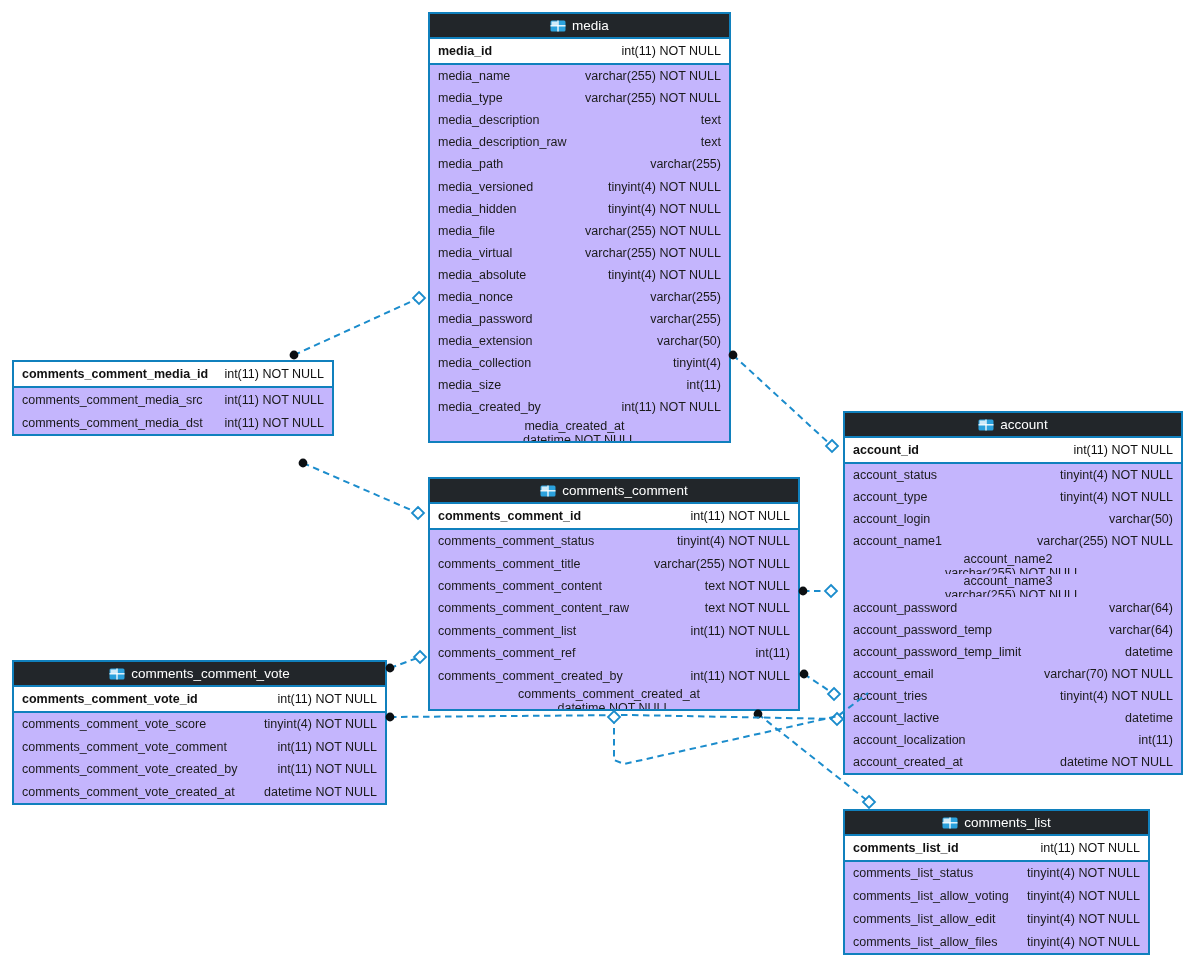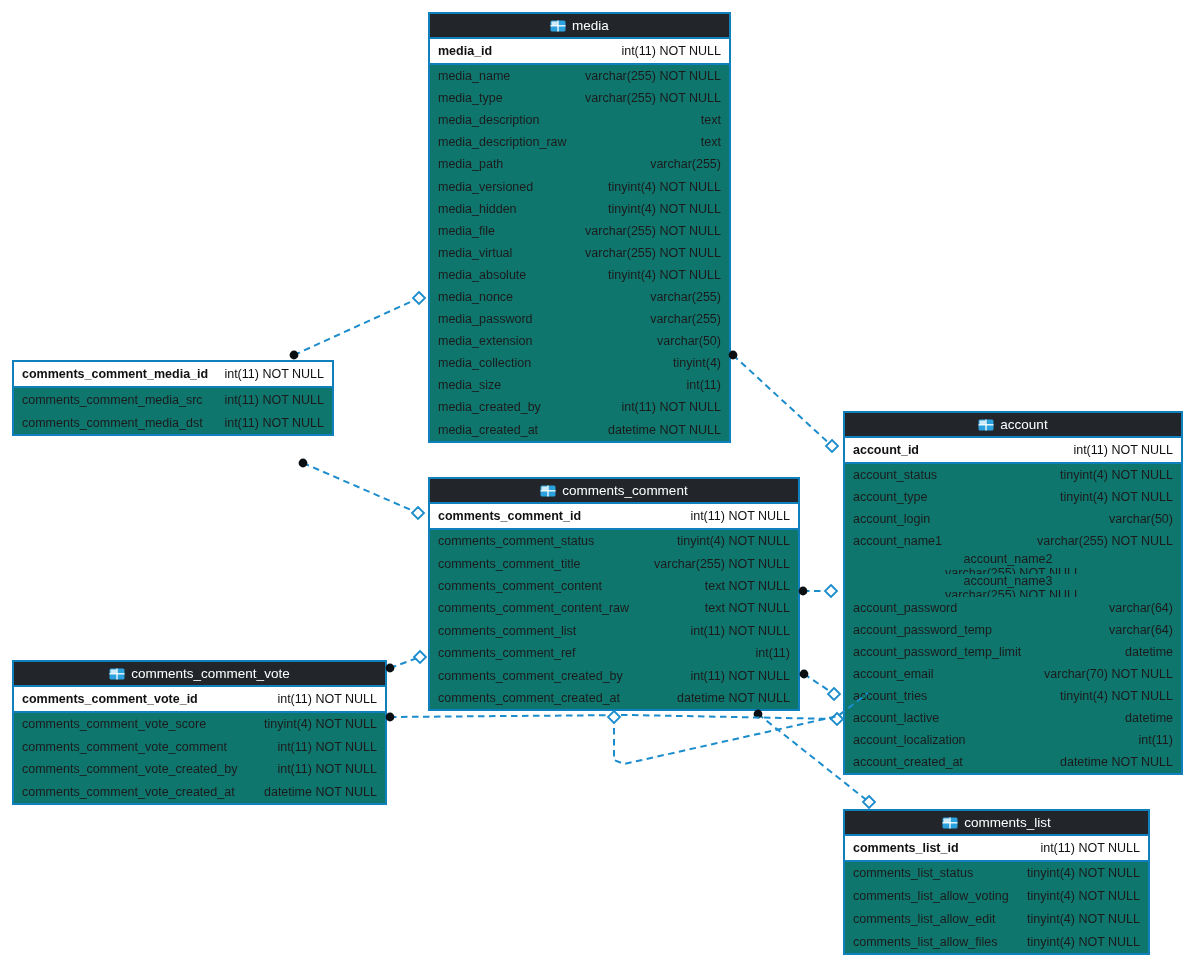--- a/index.html
+++ b/index.html
@@ -1,19 +1,19 @@
 <!DOCTYPE html>
 <html><head>
 <meta charset="utf-8">
 <style>
   html,body{margin:0;padding:0;background:#ffffff;}
   body{width:1196px;height:967px;position:relative;overflow:hidden;
        font-family:"Liberation Sans",sans-serif;}
   .canvas{position:absolute;left:0;top:0;width:1196px;height:967px;background:#ffffff;}
-  .tbl{position:absolute;box-sizing:border-box;border:2px solid #1080bd;background:#0f766e;}
+  .tbl{position:absolute;box-sizing:border-box;border:2px solid #1080bd;background:#c4b5fd;}
   .thead{height:23px;background:#22262a;color:#ffffff;display:flex;align-items:center;
          justify-content:center;gap:6px;font-size:13.5px;border-bottom:2px solid #1080bd;
          white-space:nowrap;}
   .ticon{flex:0 0 auto;display:block;}
   .pkrow{height:24px;background:#ffffff;border-bottom:2px solid #1080bd;display:flex;
          justify-content:space-between;align-items:center;padding:0 8px;font-size:12.5px;
          color:#111;white-space:nowrap;overflow:hidden;}
   .pkrow .fname{font-weight:bold;}
   .frow{display:flex;justify-content:space-between;align-items:center;padding:0 8px;
         font-size:12.5px;color:#1b1b1b;white-space:nowrap;overflow:hidden;}
@@ -101,21 +101,21 @@
             <span class="ftype">tinyint(4)</span>
           </div>
           <div class="frow" style="height: 22.1px;">
             <span class="fname">media_size</span>
             <span class="ftype">int(11)</span>
           </div>
           <div class="frow" style="height: 22.1px;">
             <span class="fname">media_created_by</span>
             <span class="ftype">int(11) NOT NULL</span>
           </div>
-          <div class="frow" style="height: 22.1px;">
+          <div class="frow" style="height: 22.1px; flex-direction: column;">
             <span class="fname">media_created_at</span>
             <span class="ftype">datetime NOT NULL</span>
           </div>
         </div>
   </div>
       <div class="tbl" style="left: 12px; top: 360px; width: 322px;">
     <div class="pkrow">
       <span class="fname">comments_comment_media_id</span>
       <span class="ftype">int(11) NOT NULL</span>
     </div>
@@ -166,21 +166,21 @@
             <span class="ftype">int(11) NOT NULL</span>
           </div>
           <div class="frow" style="height: 22.4px;">
             <span class="fname">comments_comment_ref</span>
             <span class="ftype">int(11)</span>
           </div>
           <div class="frow" style="height: 22.4px;">
             <span class="fname">comments_comment_created_by</span>
             <span class="ftype">int(11) NOT NULL</span>
           </div>
-          <div class="frow" style="height: 22.4px;">
+          <div class="frow" style="height: 22.4px; flex-direction: column;">
             <span class="fname">comments_comment_created_at</span>
             <span class="ftype">datetime NOT NULL</span>
           </div>
         </div>
   </div>
       <div class="tbl" style="left: 12px; top: 660px; width: 375px;">
     <div class="thead">
       <svg class="ticon" width="16" height="12" viewBox="0 0 16 12">
         <rect x="0.5" y="0.5" width="15" height="11" rx="1.5" fill="#2ba1dd"></rect>
         <rect x="1.5" y="1.5" width="6" height="4" fill="#cfeaf8"></rect>

